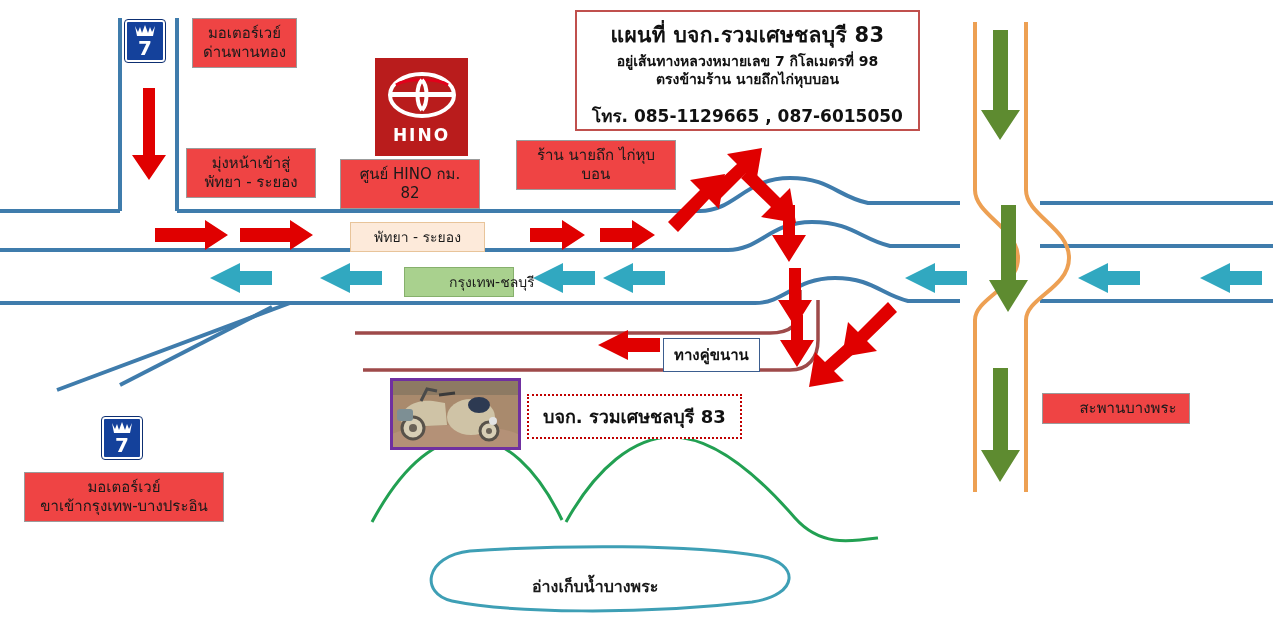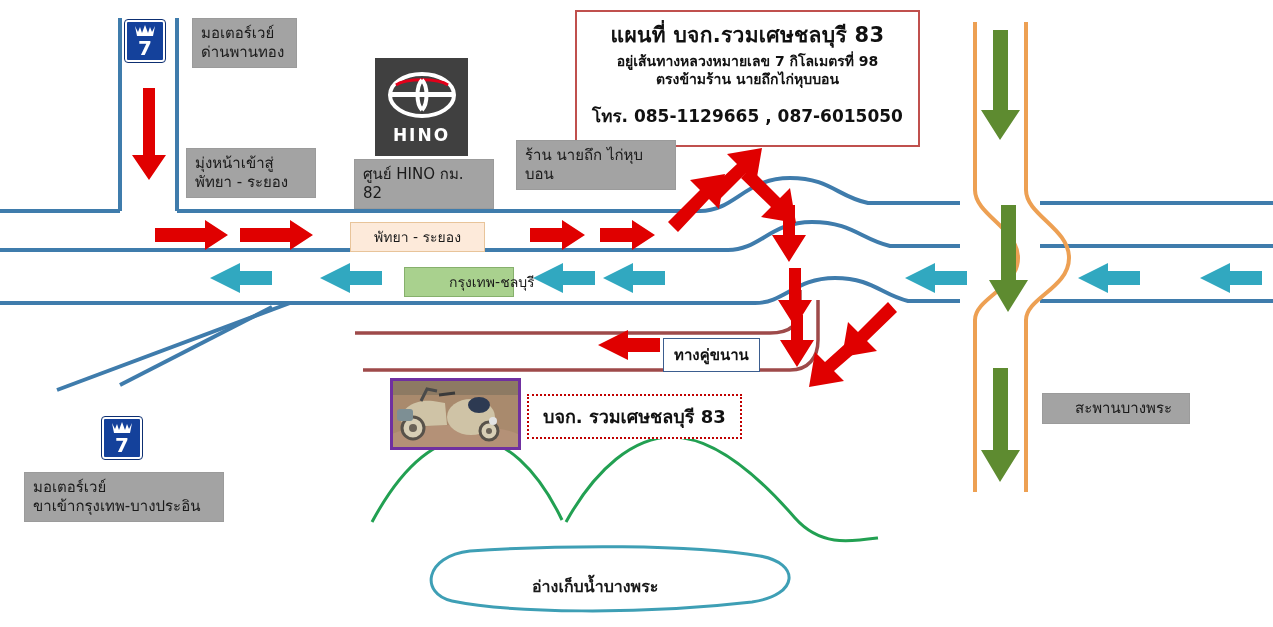--- a/index.html
+++ b/index.html
@@ -17,36 +17,36 @@
   }
   #map-svg {
     position: absolute;
     left: 0; top: 0;
     width: 1273px; height: 627px;
   }
 
   
   .label-box {
     position: absolute;
-    background: #a3a3a3;
+    background: #ef4444;
     border: 1px solid #9b9b9b;
     color: #1a1a1a;
     font-size: 15px;
     line-height: 1.25;
-    text-align: left;
+    text-align: center;
     padding: 5px 8px;
     white-space: pre-line;
     font-family: "DejaVu Sans", "Liberation Sans", sans-serif;
   }
   .title-box {
     position: absolute;
     background: #ffffff;
     border: 2px solid #c0504d;
     text-align: center;
-    padding: 6px 14px 16px 14px;
+    padding: 6px 14px 0 14px;
     color: #111111;
   }
   .title-line1 {
     font-size: 21px;
     font-weight: bold;
     letter-spacing: .3px;
     margin-bottom: 1px;
   }
   .title-line2, .title-line3 {
     font-size: 14px;
@@ -128,21 +128,21 @@
     color: #ffffff;
     font-size: 20px;
     font-weight: bold;
     line-height: 20px;
     font-family: "DejaVu Sans", "Liberation Sans", sans-serif;
   }
 
   
   .hino-logo {
     position: absolute;
-    background: #404040;
+    background: #b91c1c;
     display: flex;
     flex-direction: column;
     align-items: center;
     justify-content: center;
   }
   .hino-logo .hino-word {
     color: #ffffff;
     font-weight: bold;
     font-size: 17px;
     letter-spacing: 2px;
@@ -318,21 +318,21 @@
     <div class="title-line3">ตรงข้ามร้าน นายถึกไก่หุบบอน</div>
     <div class="title-line4">โทร. 085-1129665 , 087-6015050</div>
   </div>
 
   <div class="label-box" style="left:192px; top:18px; width:105px;">มอเตอร์เวย์
 ด่านพานทอง</div>
 
   <div class="label-box" style="left:186px; top:148px; width:130px;">มุ่งหน้าเข้าสู่
 พัทยา - ระยอง</div>
 
-  <div class="label-box" style="left:354px; top:159px; width:140px;">ศูนย์ HINO กม. 82</div>
+  <div class="label-box" style="left:340px; top:159px; width:140px;">ศูนย์ HINO กม. 82</div>
 
   <div class="label-box" style="left:516px; top:140px; width:160px;">ร้าน นายถึก ไก่หุบ
 บอน</div>
 
   <div class="label-box" style="left:24px; top:472px; width:200px;">มอเตอร์เวย์
 ขาเข้ากรุงเทพ-บางประอิน</div>
 
   <div class="label-box" style="left:1042px; top:393px; width:148px;padding-left:32px;">สะพานบางพระ</div>
 
   <div class="route-chip chip-pattaya" style="left:350px; top:222px; width:135px;">พัทยา - ระยอง</div>

